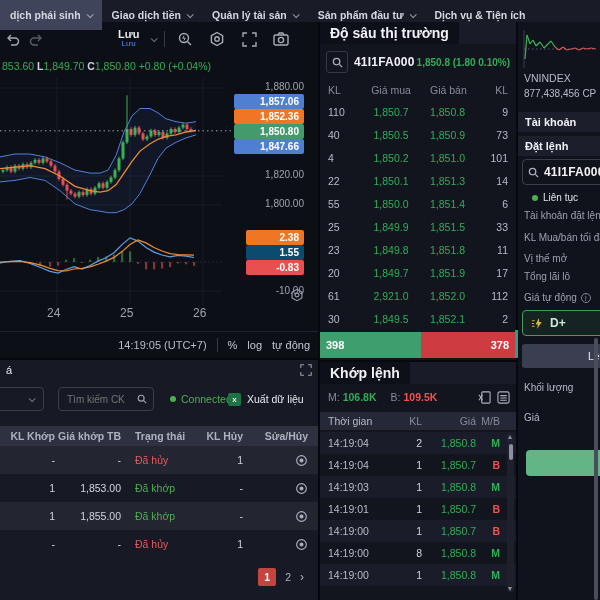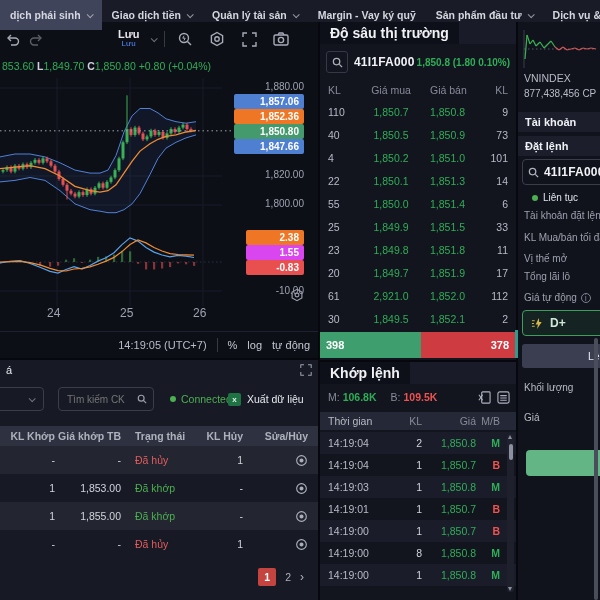--- a/index.html
+++ b/index.html
@@ -142,23 +142,20 @@
         <span>dịch phái sinh</span>
         <i class="chev"></i>
       </div>
     <div class="menu-item">
         <span>Giao dịch tiền</span>
         <i class="chev"></i>
       </div>
     <div class="menu-item">
         <span>Quản lý tài sản</span>
         <i class="chev"></i>
-      </div>
-    <div class="menu-item">
-        <span>Margin - Vay ký quỹ</span>
       </div>
     <div class="menu-item">
         <span>Sản phẩm đầu tư</span>
         <i class="chev"></i>
       </div>
     <div class="menu-item">
         <span>Dịch vụ &amp; Tiện ích</span>
       </div>
 
   </header>
@@ -358,21 +355,21 @@
     <div class="axis-label" style="top:59px">1,880.00</div>
     <div class="axis-label" style="top:147px">1,820.00</div>
     <div class="axis-label" style="top:176px">1,800.00</div>
 
     <div class="pbadge" style="top:72px;background:#4e7fd0">1,857.06</div>
     <div class="pbadge" style="top:87px;background:#ee7624">1,852.36</div>
     <div class="pbadge" style="top:102px;background:#459a6d">1,850.80</div>
     <div class="pbadge" style="top:117px;background:#4e7fd0">1,847.66</div>
 
     <div class="mbadge" style="top:208px;background:#ee7624">2.38</div>
-    <div class="mbadge" style="top:223px;background:#d946ef">1.55</div>
+    <div class="mbadge" style="top:223px;background:#0c4a6e">1.55</div>
     <div class="mbadge" style="top:238px;background:#e85050">-0.83</div>
     <div class="axis-label" style="top:263px">-10.00</div>
 
     <div class="pane-gear">
         <svg width="14" height="14" viewBox="0 0 16 16" fill="none" stroke="#9da1ad" stroke-width="1.3">
           <polygon points="8,1.5 13.6,4.7 13.6,11.3 8,14.5 2.4,11.3 2.4,4.7"></polygon>
           <circle cx="8" cy="8" r="2.2"></circle>
         </svg>
       </div>
 

